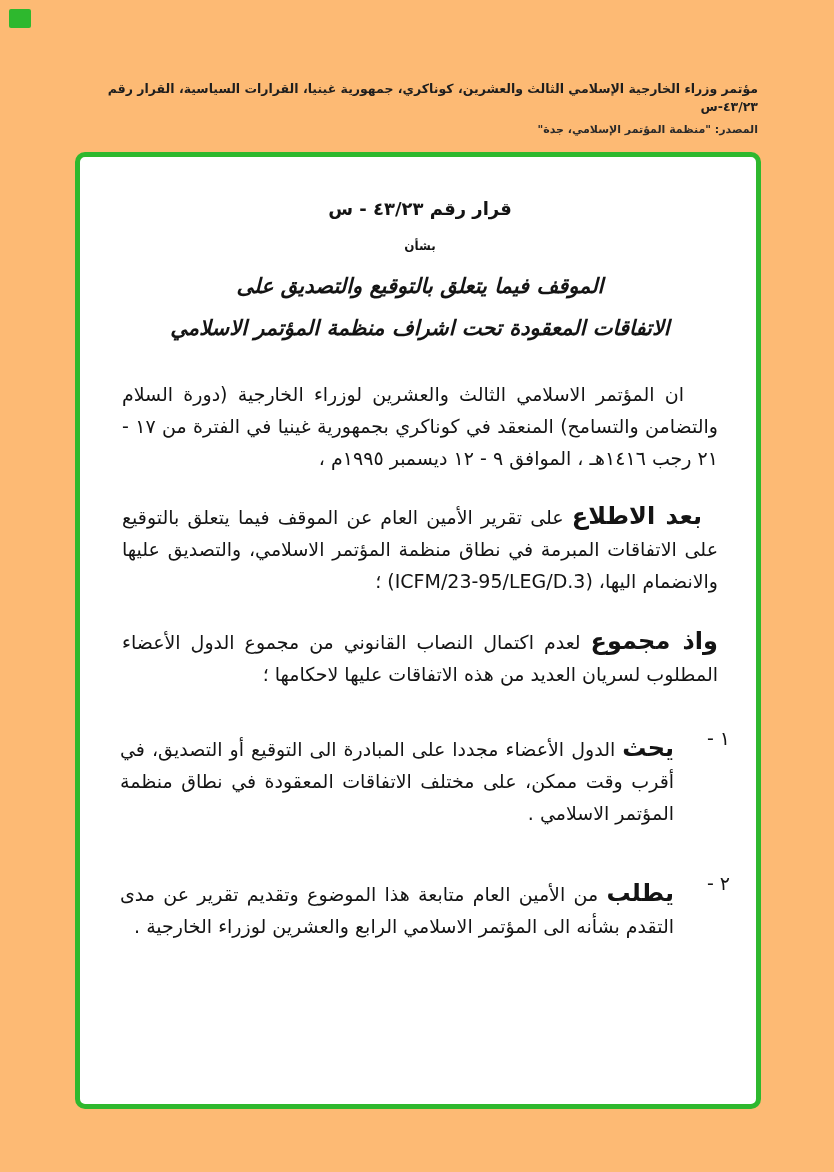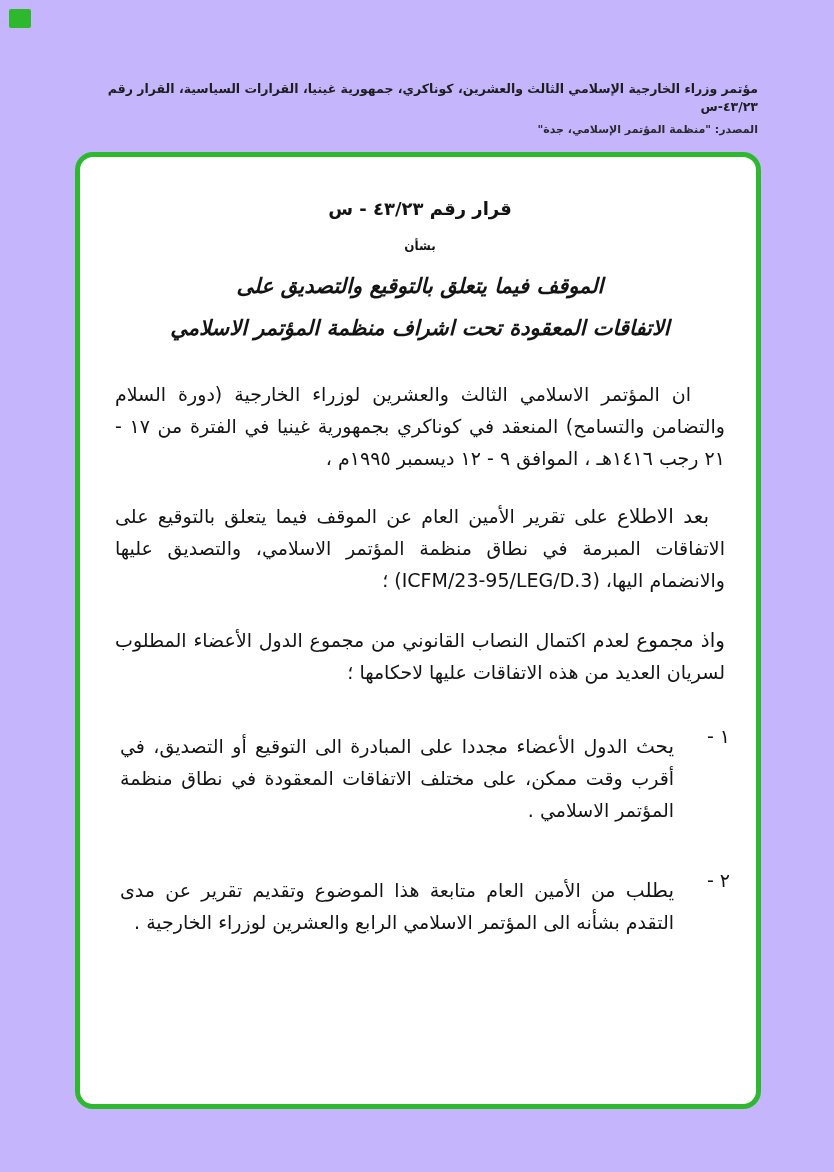--- a/index.html
+++ b/index.html
@@ -5,21 +5,21 @@
   html, body { margin: 0; padding: 0; }
   body {
     width: 834px; height: 1172px;
     background: #ffffff;
     overflow: hidden;
     font-family: "DejaVu Sans", "Liberation Sans", sans-serif;
   }
   .page {
     position: relative;
     width: 834px; height: 1172px;
-    background: #c4b5fd;
+    background: #fdba74;
     color: #1a1a1a;
   }
   .corner-mark {
     position: absolute;
     top: 9px; left: 9px;
     width: 22px; height: 19px;
     background: var(--accent-green, #2eb82e);
     border-radius: 2px;
   }
   .doc-header {
@@ -38,21 +38,21 @@
     font-size: 11px;
     font-weight: bold;
     color: #2a2a2a;
     margin-top: 7px;
   }
   .green-frame {
     position: absolute;
     top: 152px; left: 75px;
     width: 686px; height: 957px;
     border: 5px solid var(--accent-green, #2eb82e);
-    border-radius: 18px;
+    border-radius: 10px;
     background: #ffffff;
     box-sizing: border-box;
   }
   .doc-content {
     direction: rtl;
     padding: 40px 26px 0 30px;
     font-size: 19px;
     line-height: 32px;
     color: #141414;
   }
@@ -74,33 +74,33 @@
   .res-subject {
     margin-top: 14px;
     font-size: 21px;
     font-weight: bold;
     text-align: center;
     line-height: 28px;
     font-style: italic;
   }
   .res-subject + .res-subject { }
   .para {
-    margin: 5px;
+    margin: 12px;
     text-align: justify;
   }
   .preamble {
     margin-top: 36px;
     text-indent: 34px;
   }
   .clause { margin-top: 26px; text-indent: 16px; }
   .clause.no-indent { text-indent: 0; }
   .clause + .clause { margin-top: 28px; }
   .lead {
-    font-weight: normal;
-    font-size: 20px;
+    font-weight: bold;
+    font-size: 24px;
   }
   .list-item {
     display: flex;
     margin-top: 32px;
   }
   .list-item + .list-item { margin-top: 28px; }
   .item-num {
     flex: 0 0 46px;
     font-size: 19px;
   }

